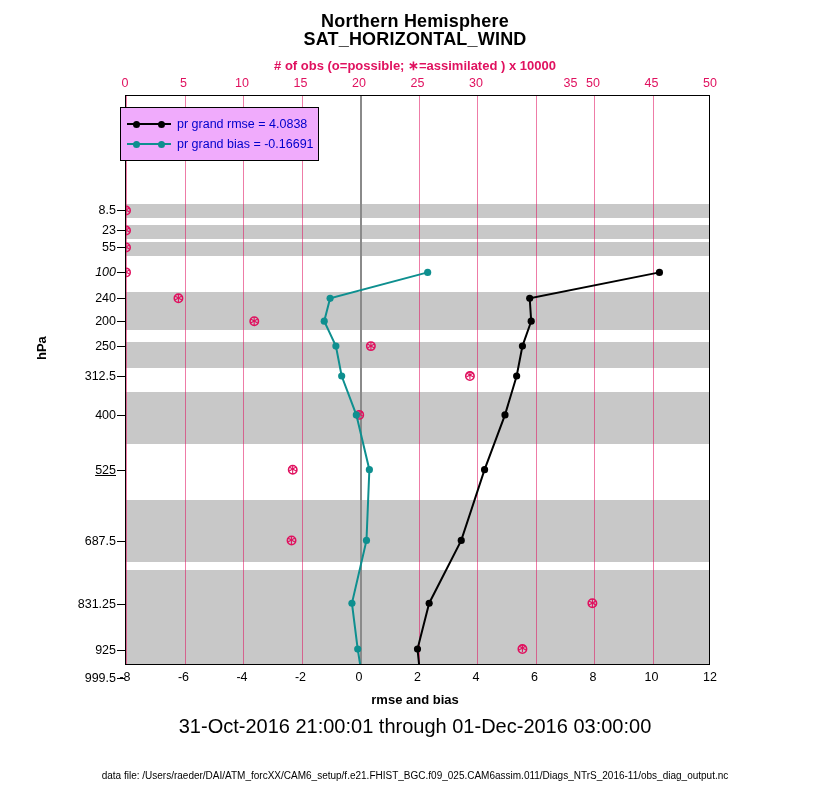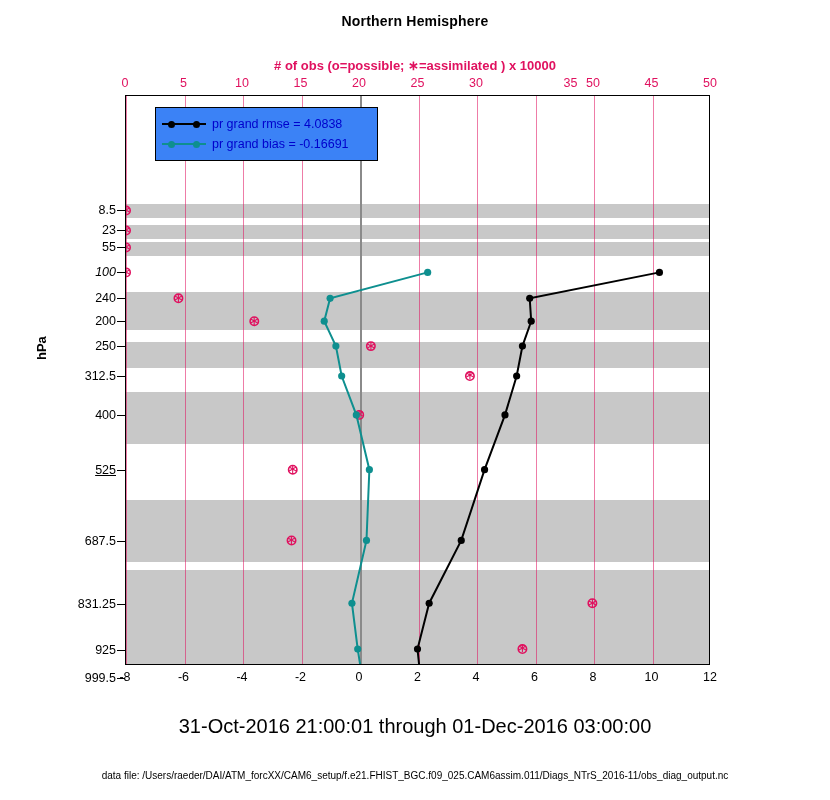--- a/index.html
+++ b/index.html
@@ -22,21 +22,21 @@
     height: 800px;
   }
   .title-block {
     position: absolute;
     left: 0;
     top: 12px;
     width: 830px;
     text-align: center;
   }
   .title-line {
-    font-size: 14px;
+    font-size: 18px;
     font-weight: bold;
     letter-spacing: 0.2px;
     line-height: 18px;
   }
   .top-axis-label {
     position: absolute;
     left: 0;
     top: 58px;
     width: 830px;
     text-align: center;
@@ -142,25 +142,25 @@
     left: 0;
     top: 770px;
     width: 830px;
     text-align: center;
     font-size: 10px;
     color: #000;
   }
   
   .legend {
     position: absolute;
-    left: 155px;
+    left: 120px;
     top: 107px;
     border: 1px solid #000000;
-    background: #3b82f6;
-    padding: 6px 28px 6px 6px;
+    background: #f0abfc;
+    padding: 6px 4px 6px 6px;
     box-sizing: border-box;
   }
   .legend-row {
     display: flex;
     align-items: center;
     height: 20px;
   }
   .legend-sample {
     width: 44px;
     height: 14px;
@@ -189,20 +189,21 @@
     white-space: nowrap;
   }
 </style>
 </head>
 <body>
 
 <div id="root">
 
   <div class="title-block">
     <div class="title-line">Northern Hemisphere</div>
+    <div class="title-line">SAT_HORIZONTAL_WIND</div>
   </div>
 
   <div class="top-axis-label"># of obs (o=possible; ∗=assimilated ) x 10000</div>
 
   <div id="plot">
       <div class="band" style="top: 108px; height: 14px;"></div>
       <div class="band" style="top: 129px; height: 14px;"></div>
       <div class="band" style="top: 146px; height: 14px;"></div>
       <div class="band" style="top: 196px; height: 38px;"></div>
       <div class="band" style="top: 246px; height: 26px;"></div>
@@ -298,20 +299,21 @@
         <circle cx="231.1" cy="320.0" r="3.6" fill="#0e8f8f"></circle>
         <circle cx="244.2" cy="375.0" r="3.6" fill="#0e8f8f"></circle>
         <circle cx="241.3" cy="446.0" r="3.6" fill="#0e8f8f"></circle>
         <circle cx="226.7" cy="509.0" r="3.6" fill="#0e8f8f"></circle>
         <circle cx="232.5" cy="555.0" r="3.6" fill="#0e8f8f"></circle>
         <circle cx="236.9" cy="583.0" r="3.6" fill="#0e8f8f"></circle>
       </svg>
     </div>
 
   <div class="axis-title-y">hPa</div>
+  <div class="axis-title-x">rmse and bias</div>
   <div class="date-range">31-Oct-2016 21:00:01 through 01-Dec-2016 03:00:00</div>
   <div class="datafile">data file: /Users/raeder/DAI/ATM_forcXX/CAM6_setup/f.e21.FHIST_BGC.f09_025.CAM6assim.011/Diags_NTrS_2016-11/obs_diag_output.nc</div>
 
   <div class="legend">
     <div class="legend-row">
       <span class="legend-sample">
         <span class="lline" style="background:#000000"></span>
         <span class="ldot d1" style="background:#000000"></span>
         <span class="ldot d2" style="background:#000000"></span>
       </span>

